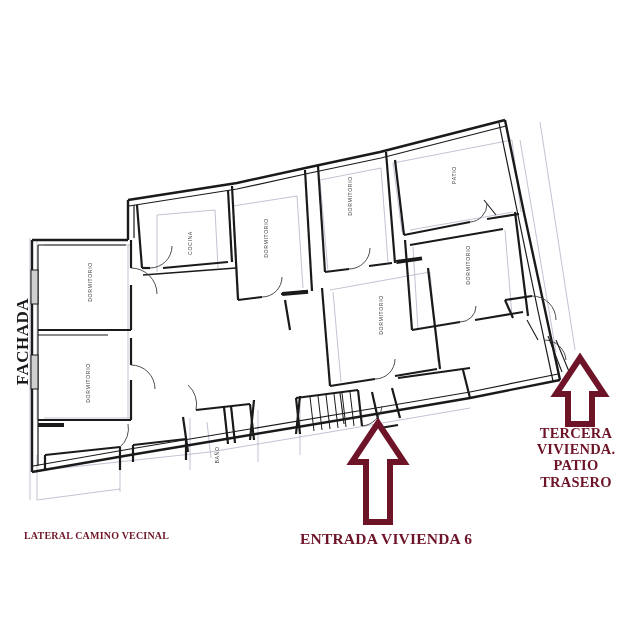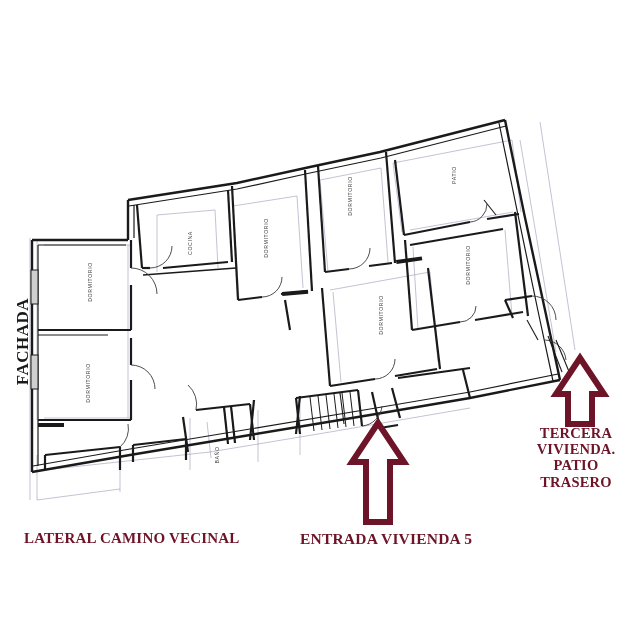--- a/index.html
+++ b/index.html
@@ -28,21 +28,21 @@
     font-family: "Liberation Serif", serif;
     font-weight: bold;
     letter-spacing: 0.2px;
     white-space: pre-line;
     text-align: center;
     line-height: 1.12;
   }
   #label-lateral {
     left: 24px;
     top: 530px;
-    font-size: 15px;
+    font-size: 10px;
     text-align: left;
   }
   #label-entrada2 {
     left: 300px;
     top: 530px;
     font-size: 15.5px;
     text-align: left;
   }
   #label-tercera {
     left: 524px;
@@ -277,21 +277,21 @@
     <g>
       <path d="M378,423 L404,462 L390,462 L390,522 L366,522 L366,462 L352,462 Z" fill="#ffffff" stroke="#6E1428" stroke-width="6" stroke-linejoin="miter"></path>
     </g>
     <g>
       <path d="M580,358 L604,394 L592,394 L592,424 L568,424 L568,394 L556,394 Z" fill="#ffffff" stroke="#6E1428" stroke-width="6" stroke-linejoin="miter"></path>
     </g>
   </svg>
 
   <div class="callout-label" id="label-lateral">LATERAL CAMINO VECINAL</div>
 
-  <div class="callout-label" id="label-entrada2">ENTRADA VIVIENDA 5</div>
+  <div class="callout-label" id="label-entrada2">ENTRADA VIVIENDA 6</div>
 
   <div class="callout-label" id="label-tercera">TERCERA
 VIVIENDA. PATIO
 TRASERO</div>
 
   <div class="callout-label" id="label-fachada">FACHADA</div>
 
 </div>
 
 </body></html>

